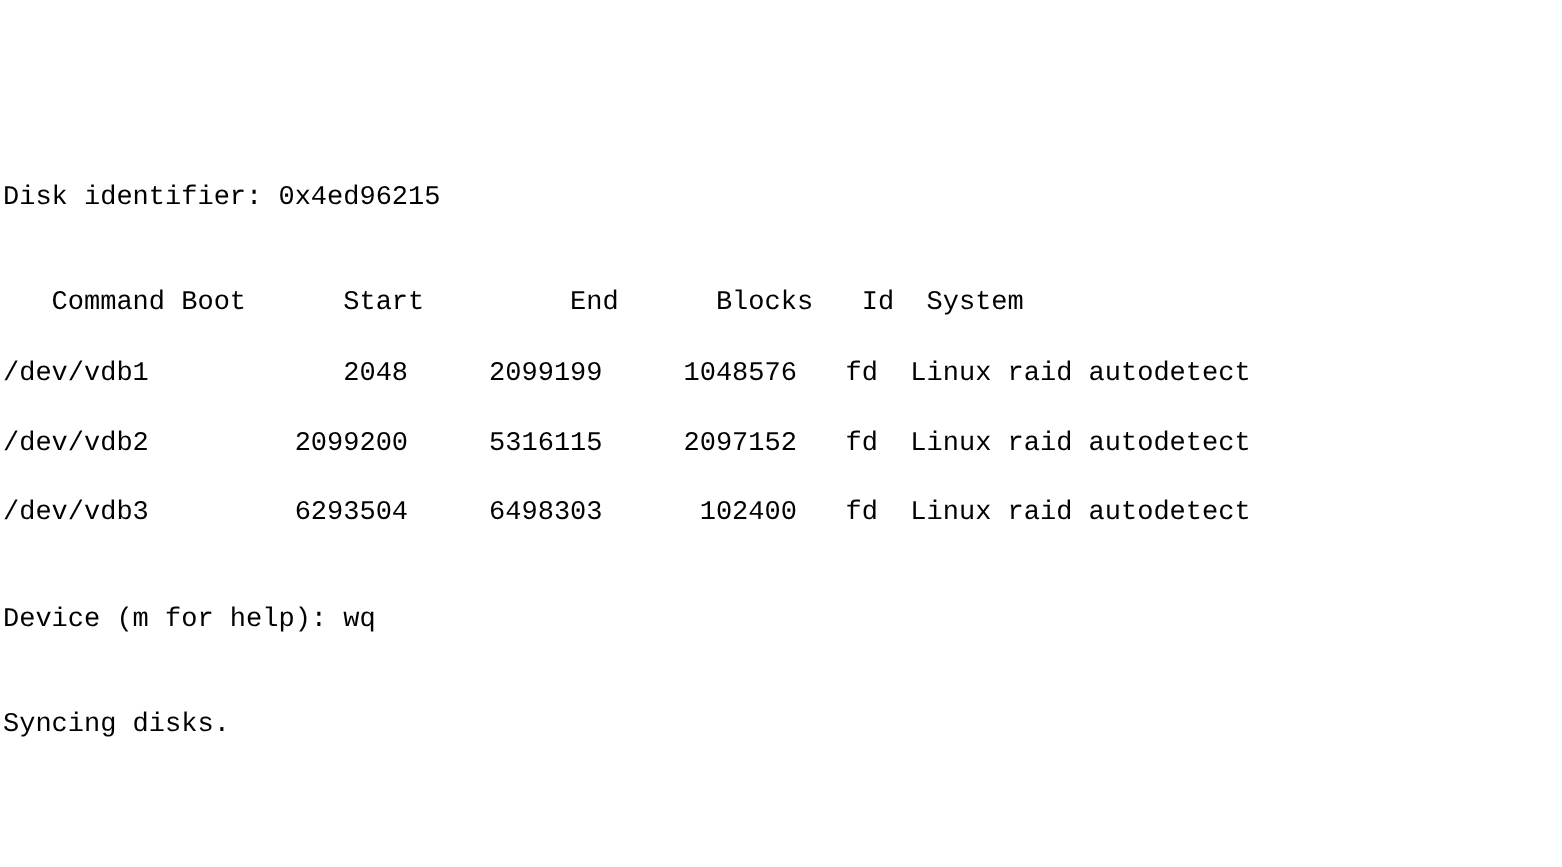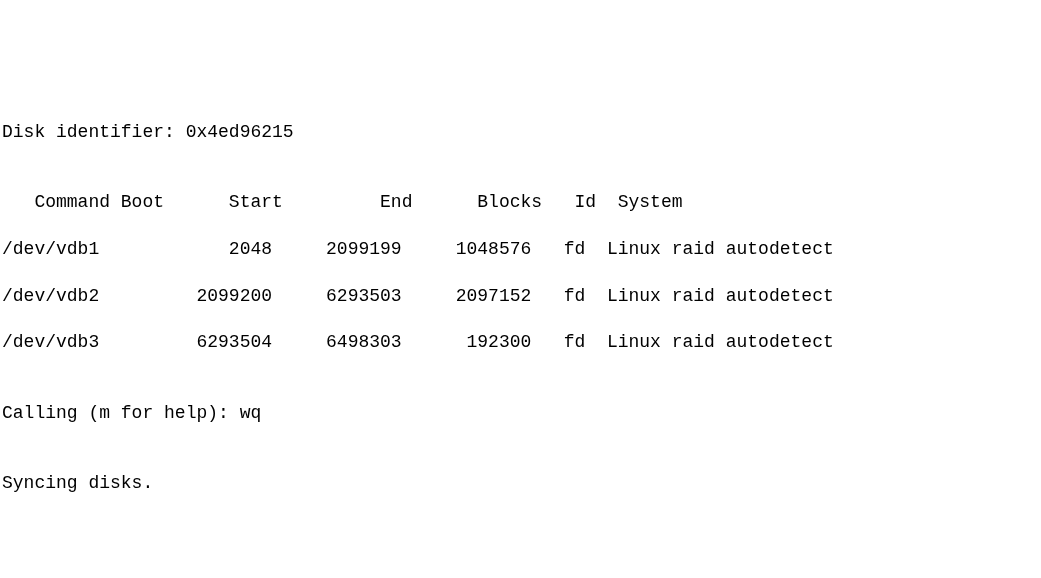--- a/index.html
+++ b/index.html
@@ -29,24 +29,24 @@
 </head>
 <body>
 
 
 
 <div class="terminal">
 <span class="line">Disk identifier: 0x4ed96215</span>
 <span class="line"></span>
 <span class="line">   Command Boot      Start         End      Blocks   Id  System</span>
 <span class="line">/dev/vdb1            2048     2099199     1048576   fd  Linux raid autodetect</span>
-<span class="line">/dev/vdb2         2099200     6293503     2097152   fd  Linux raid autodetect</span>
-<span class="line">/dev/vdb3         6293504     6498303      192300   fd  Linux raid autodetect</span>
+<span class="line">/dev/vdb2         2099200     5316115     2097152   fd  Linux raid autodetect</span>
+<span class="line">/dev/vdb3         6293504     6498303      102400   fd  Linux raid autodetect</span>
 <span class="line"></span>
-<span class="line">Calling (m for help): wq</span>
+<span class="line">Device (m for help): wq</span>
 <span class="line"></span>
 <span class="line">Syncing disks.</span>
 
 
 
 
 
 
 
 

